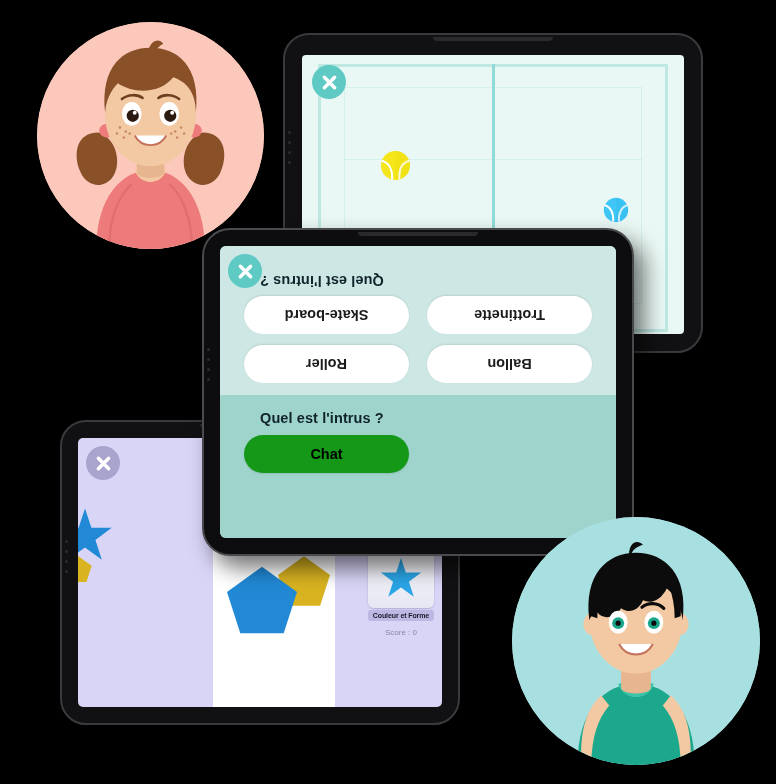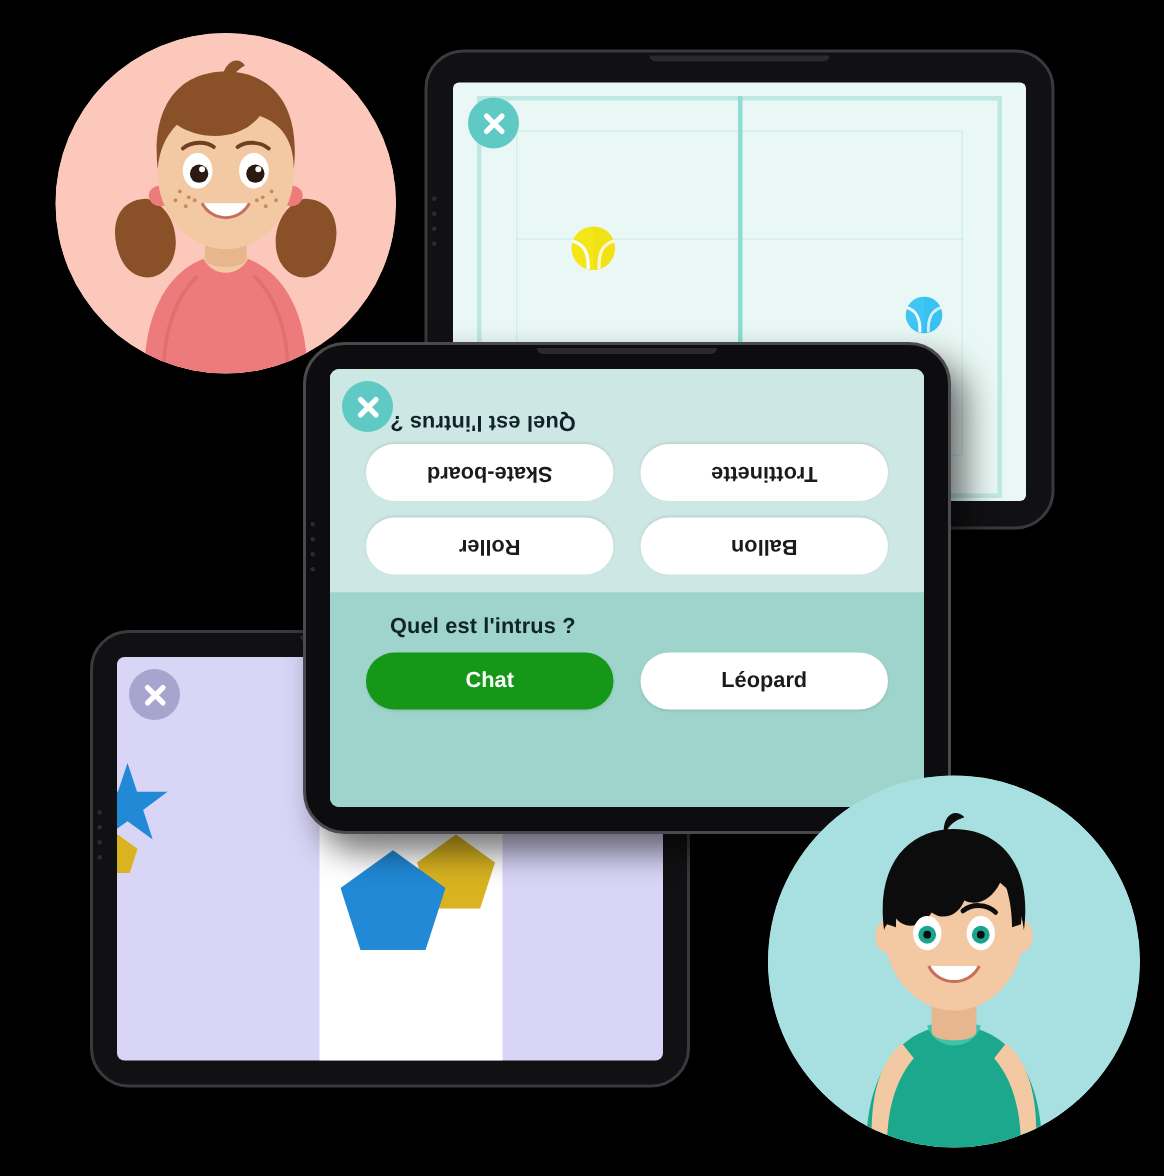--- a/index.html
+++ b/index.html
@@ -156,21 +156,21 @@
     font-size: 14.5px;
     font-weight: bold;
     display: flex;
     align-items: center;
     justify-content: center;
     cursor: pointer;
     box-shadow: 0 1px 2px rgba(0,0,0,0.10);
   }
   .quiz-opt.correct {
     background: #159818;
-    color: #ffffff;
+    color: #000000;
   }
   
   .quiz-panel.flipped .quiz-title {
     margin: 7px 16px 0 0;
     text-align: right;
   }
 
   
   #tablet-shapes {
     left: 60px; top: 420px;
@@ -351,20 +351,34 @@
             <polygon points="50,0 100,36 81,95 19,95 0,36" fill="#D9B320"></polygon>
           </svg>
       </div>
       <div class="falling" id="shape-star-edge">
         <svg viewBox="0 0 100 95">
           <polygon points="50,2 61,35 96,35 68,56 79,90 50,69 21,90 32,56 4,35 39,35" fill="#2189D6"></polygon>
         </svg>
       </div>
 
 
+      <div class="card-stack">
+        <div class="card-prev">
+          <svg viewBox="0 0 20 14">
+            <polygon points="2,0 18,0 10,13" fill="#2BA6E8"></polygon>
+          </svg>
+        </div>
+        <div class="card-main">
+          <svg viewBox="0 0 100 95">
+            <polygon points="50,2 61,35 96,35 68,56 79,90 50,69 21,90 32,56 4,35 39,35" fill="#2BA6E8"></polygon>
+          </svg>
+        </div>
+        <div class="card-label">Couleur et Forme</div>
+        <div class="card-score">Score : 0</div>
+      </div>
 
       <div class="close-btn" style="left:8px; top:8px; background:#A9A4CE;">
         <svg viewBox="0 0 24 24">
           <path d="M5.5 5.5 L18.5 18.5 M18.5 5.5 L5.5 18.5" stroke="#FFFFFF" stroke-width="4.4" stroke-linecap="round"></path>
         </svg>
       </div>
     </div>
   </div>
 
   <div class="tablet" id="tablet-quiz">
@@ -395,23 +409,20 @@
         </div>
         <div class="quiz-title">Quel est l'intrus ?</div>
       </div>
 
       <div class="quiz-panel normal">
         <div class="quiz-title">Quel est l'intrus ?</div>
         <div class="quiz-grid">
           <div class="quiz-opt correct">
             <span>Chat</span>
           </div>
-          <div class="quiz-opt">
-            <span>Léopard</span>
-          </div>
         </div>
       </div>
 
       <div class="close-btn" style="left:8px; top:8px; background:#5FC9C4;">
         <svg viewBox="0 0 24 24">
           <path d="M5.5 5.5 L18.5 18.5 M18.5 5.5 L5.5 18.5" stroke="#FFFFFF" stroke-width="4.4" stroke-linecap="round"></path>
         </svg>
       </div>
     </div>
   </div>

